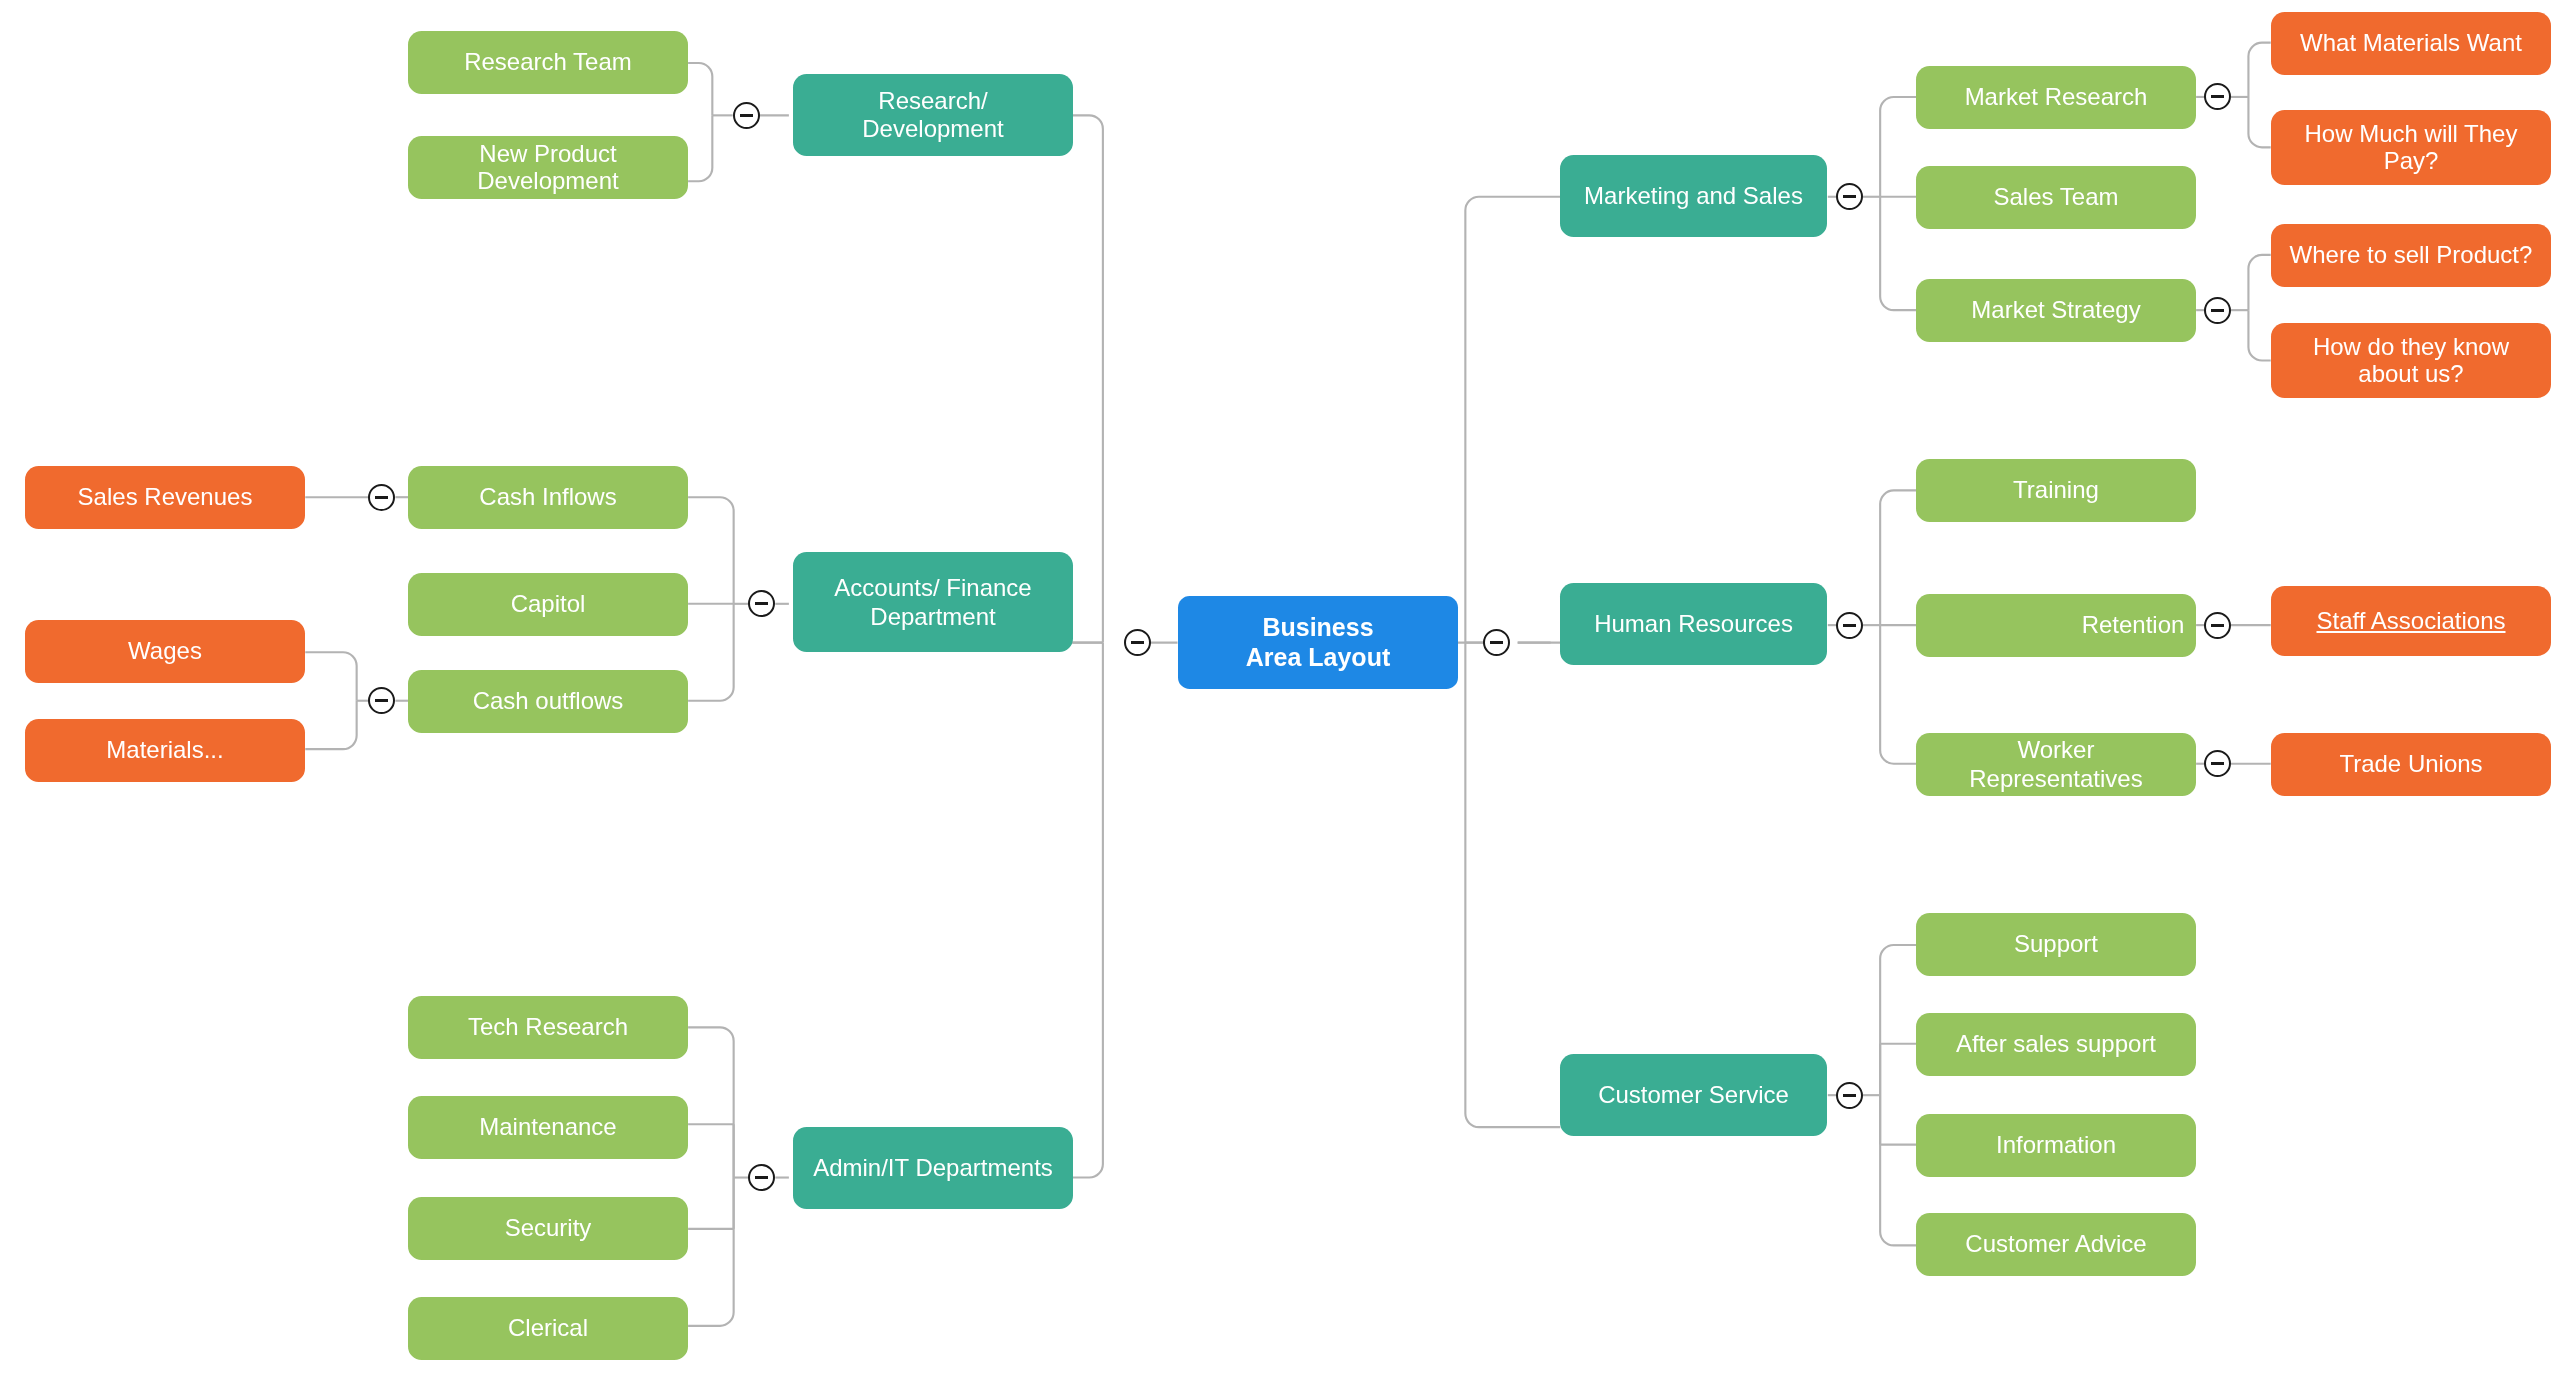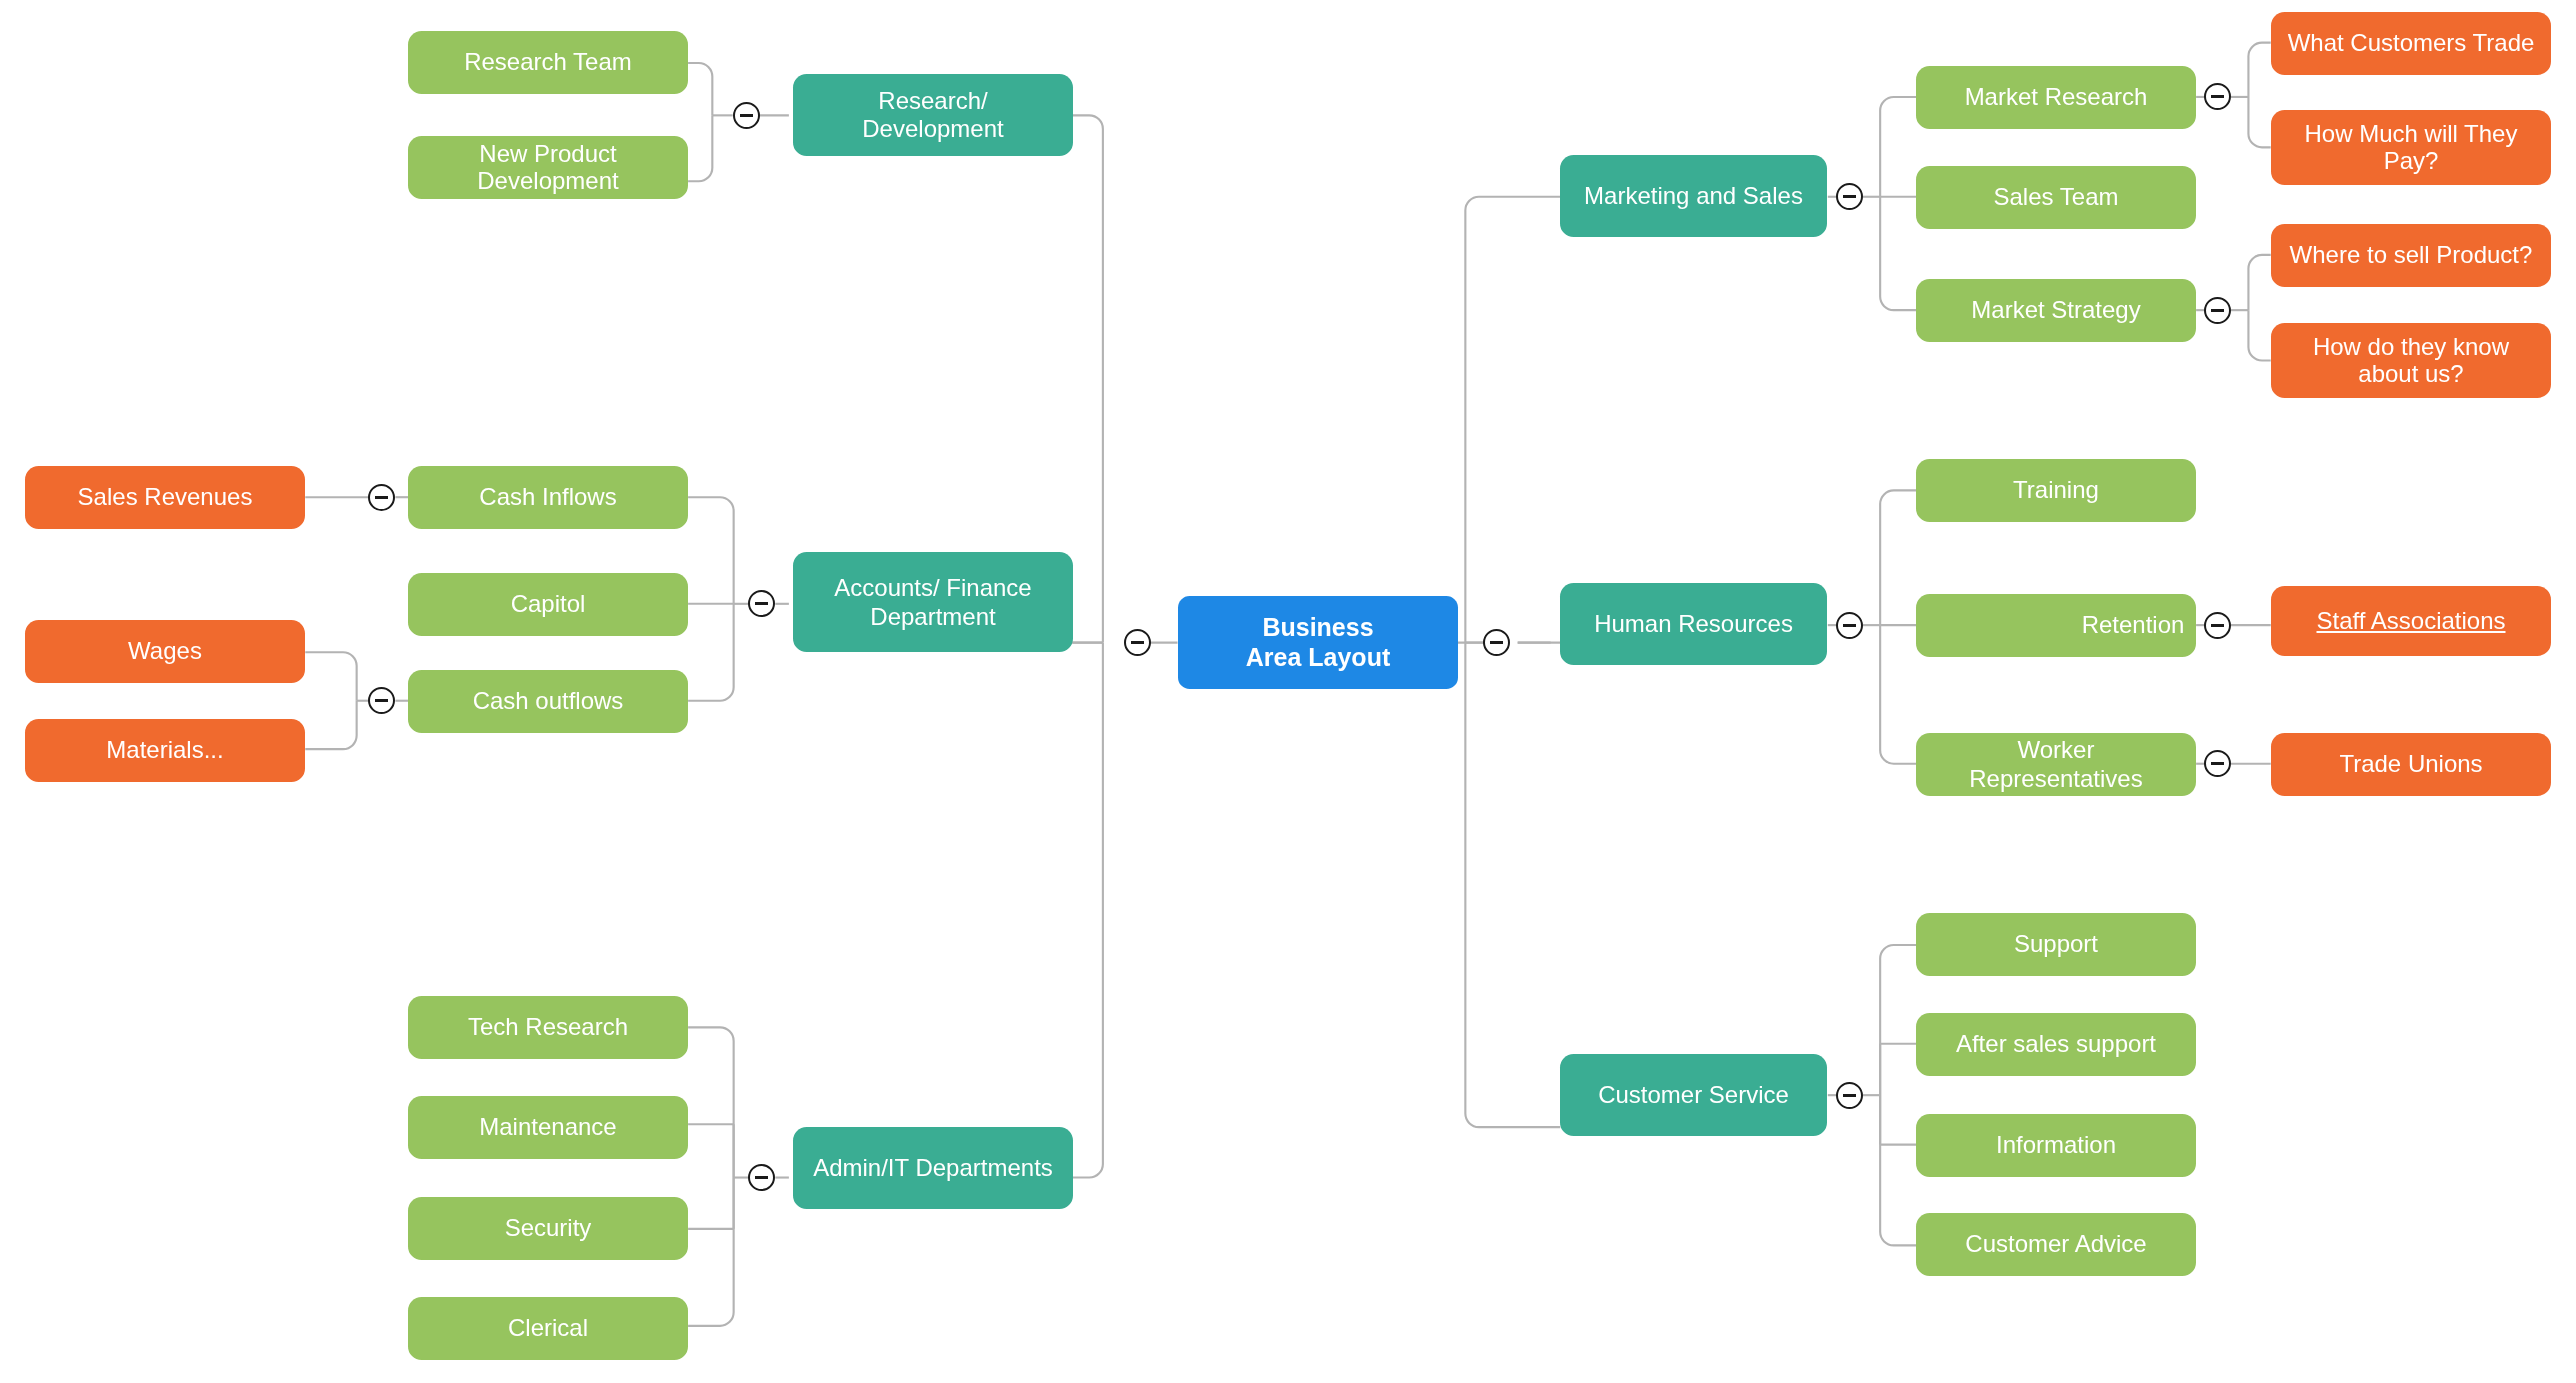--- a/index.html
+++ b/index.html
@@ -191,39 +191,39 @@
     <span>Market Research</span>
   </div>
   <div class="node n-sub" style="left:1916px;top:166px;width:280px;height:63px;">
     <span>Sales Team</span>
   </div>
   <div class="node n-sub" style="left:1916px;top:279px;width:280px;height:63px;">
     <span>Market Strategy</span>
   </div>
 
   <div class="node n-leaf" style="left:2271px;top:11.6px;width:280px;height:63px;">
-    <span>What Customers Trade</span>
+    <span>What Materials Want</span>
   </div>
   <div class="node n-leaf" style="left:2271px;top:110px;width:280px;height:75px;line-height:1.1;">
     <span>How Much will They Pay?</span>
   </div>
   <div class="node n-leaf" style="left:2271px;top:224px;width:280px;height:63px;">
     <span>Where to sell Product?</span>
   </div>
   <div class="node n-leaf" style="left:2271px;top:323px;width:280px;height:75px;line-height:1.1;">
     <span>How do they know about us?</span>
   </div>
 
   <div class="node n-sub" style="left:1916px;top:459px;width:280px;height:63px;">
     <span>Training</span>
   </div>
   <div class="node n-sub" style="left:1916px;top:594px;width:280px;height:63px;text-align:right;">
     <span>Retention</span>
   </div>
-  <div class="node n-sub" style="left:1916px;top:733px;width:280px;height:63px;border-radius:14px;">
+  <div class="node n-sub" style="left:1916px;top:733px;width:280px;height:63px;">
     <span>Worker Representatives</span>
   </div>
 
   <div class="node n-leaf" style="left:2271px;top:586px;width:280px;height:70px;text-decoration:underline;">
     <span>Staff Associations</span>
   </div>
   <div class="node n-leaf" style="left:2271px;top:733px;width:280px;height:63px;">
     <span>Trade Unions</span>
   </div>
 

